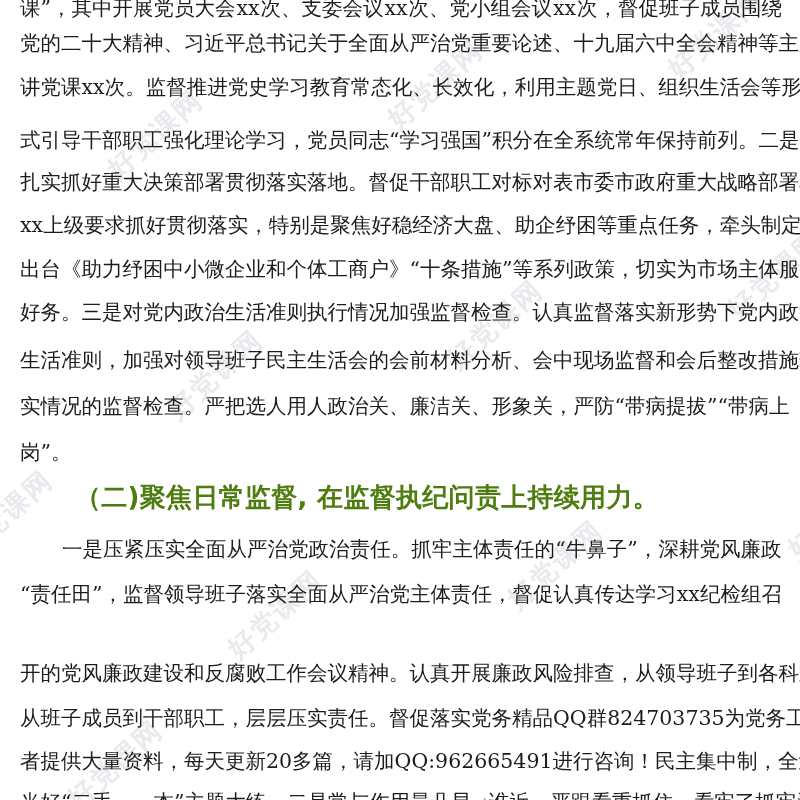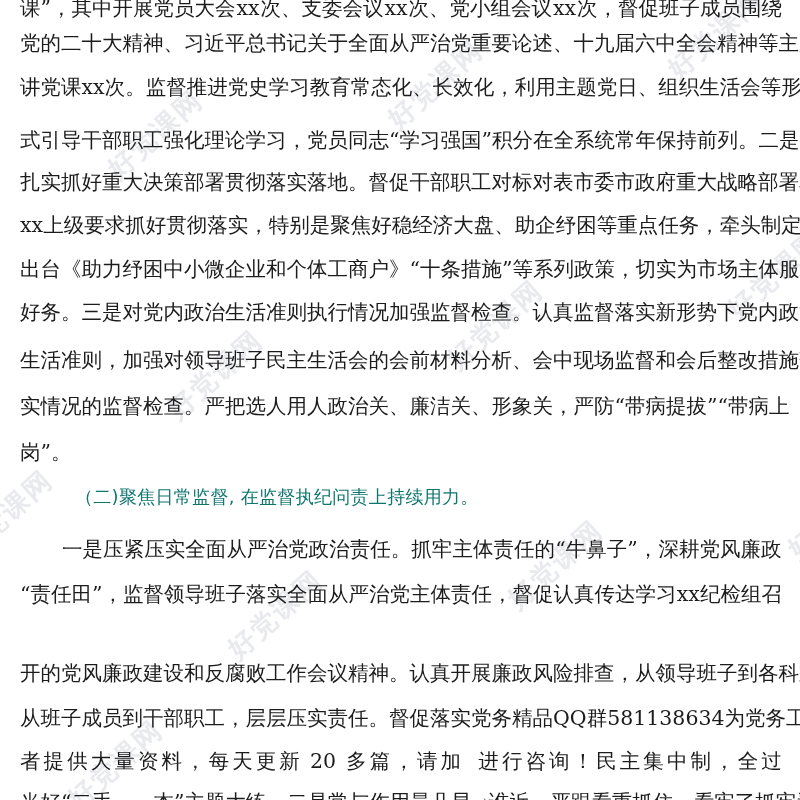--- a/index.html
+++ b/index.html
@@ -69,24 +69,24 @@
     display: flex;
     justify-content: space-between;
     white-space: nowrap;
   }
   .line.just > span {
     display: inline-block;
   }
 
   .line.heading {
     font-family: "DejaVu Sans", "Liberation Sans", sans-serif;
-    font-weight: 400;
-    font-size: 18px;
+    font-weight: 700;
+    font-size: 26px;
     letter-spacing: 0.3px;
-    color: #0f766e;
+    color: #4d7c0f;
   }
 
   .line.indent {
     left: 62px;
     width: 720px;
   }
   .line.indent-head {
     left: 75px;
     width: 707px;
   }
@@ -691,21 +691,21 @@
         <span>实</span>
         <span>党</span>
         <span>务</span>
         <span>精</span>
         <span>品</span>
         <span style="width: 4px;"></span>
         <span>QQ</span>
         <span style="width: 4px;"></span>
         <span>群</span>
         <span style="width: 4px;"></span>
-        <span>581138634</span>
+        <span>824703735</span>
         <span style="width: 4px;"></span>
         <span>为</span>
         <span>党</span>
         <span>务</span>
         <span>工</span>
       </div>
 
     <div class="line just" style="top:749px;">
         <span>者</span>
         <span>提</span>
@@ -721,20 +721,21 @@
         <span>新</span>
         <span style="width: 4px;"></span>
         <span>20</span>
         <span style="width: 4px;"></span>
         <span>多</span>
         <span>篇</span>
         <span>，</span>
         <span>请</span>
         <span>加</span>
         <span style="width: 4px;"></span>
+        <span>QQ:962665491</span>
         <span style="width: 4px;"></span>
         <span>进</span>
         <span>行</span>
         <span>咨</span>
         <span>询</span>
         <span>！</span>
         <span>民</span>
         <span>主</span>
         <span>集</span>
         <span>中</span>

